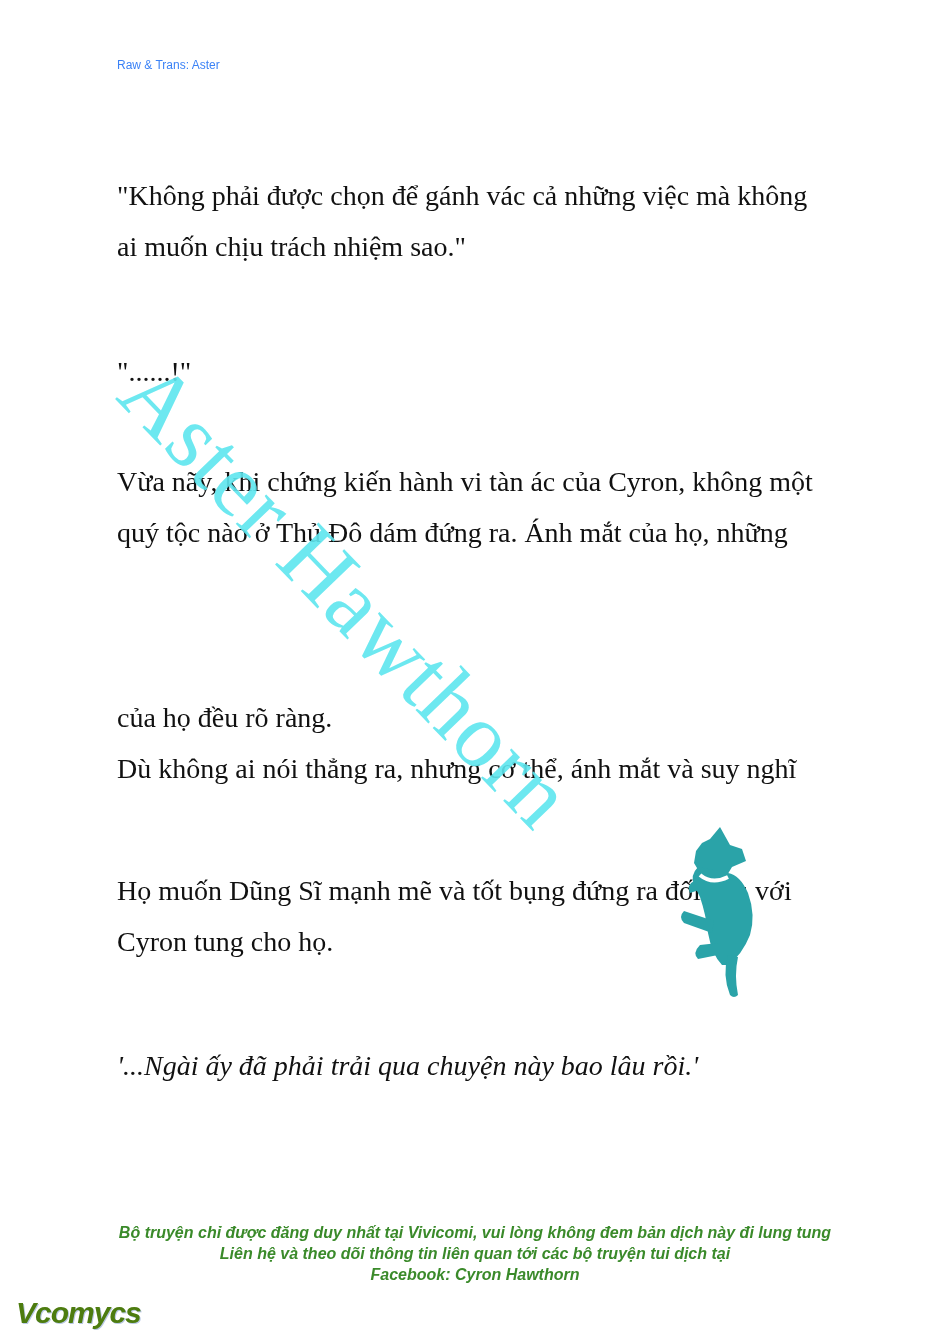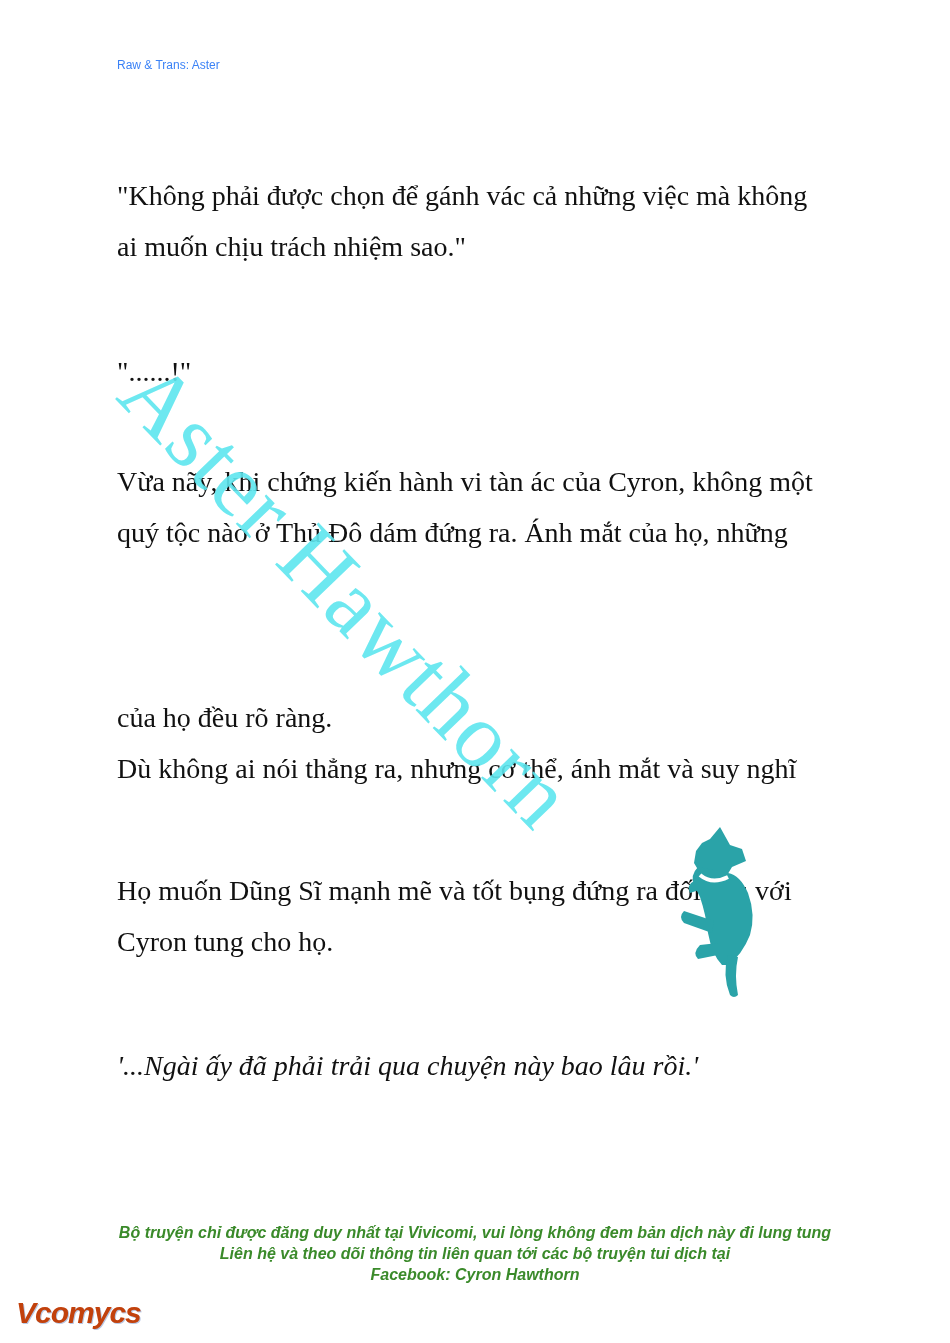--- a/index.html
+++ b/index.html
@@ -23,21 +23,21 @@
   .cat { position: absolute; left: 672px; top: 815px; width: 110px; height: 185px; }
   .footer {
     position: absolute; left: 0; width: 950px; top: 1222px; text-align: center;
     font-family: "Liberation Sans", sans-serif; font-style: italic; font-weight: bold;
     font-size: 16px; line-height: 21px; color: #3a8a2a;
   }
   .footer span { display: block; }
   .logo {
     position: absolute; left: 16px; top: 1296px;
     font-family: "Liberation Sans", sans-serif; font-style: italic; font-weight: bold;
-    font-size: 30px; color: #c2410c; letter-spacing: -1px;
+    font-size: 30px; color: #4d7c0f; letter-spacing: -1px;
     text-shadow: 1px 1px 0 #b9c8e4;
   }
 </style>
 </head>
 <body>
 
 <div class="header">Raw &amp; Trans: Aster</div>
 
 <div class="para" style="top:170px;">
   <span>"Không phải được chọn để gánh vác cả những việc mà không</span>

